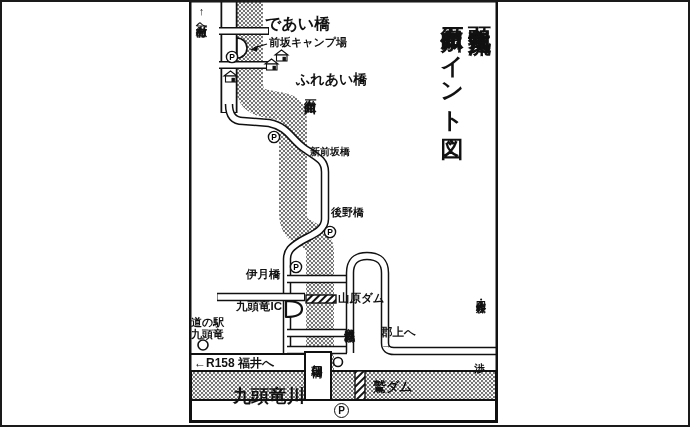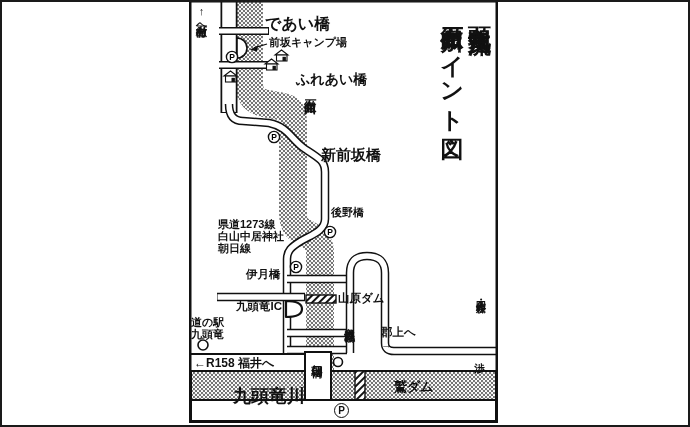--- a/index.html
+++ b/index.html
@@ -166,29 +166,24 @@
     <div class="lbl v" style="left:6px;top:5px;font-size:11px;">↑石徹白村へ</div>
 
     <div class="lbl" style="left:76px;top:16px;font-size:16px;">であい橋</div>
 
     <div class="lbl" style="left:80px;top:37px;font-size:11px;">前坂キャンプ場</div>
 
     <div class="lbl" style="left:80px;top:72px;font-size:14px;margin-left:27px;">ふれあい橋</div>
 
     <div class="lbl v" style="left:114px;top:89px;font-size:12.5px;letter-spacing:1px;">石徹白川</div>
 
-    <div class="lbl" style="left:132px;top:147px;font-size:15px;">新前坂橋</div>
+    <div class="lbl" style="left:121px;top:147px;font-size:10px;">新前坂橋</div>
 
     <div class="lbl" style="left:142px;top:207px;font-size:11px;">後野橋</div>
 
-    <div class="lbl" style="left:29px;top:219px;font-size:11px;line-height:11.8px;">
-      <div>県道1273線</div>
-      <div>白山中居神社</div>
-      <div>朝日線</div>
-    </div>
 
     <div class="lbl" style="left:57px;top:268px;font-size:11.5px;font-family:Liberation Serif, serif;">伊月橋</div>
 
     <div class="lbl" style="left:47px;top:300px;font-size:11.5px;text-align:right;">九頭竜IC</div>
 
     <div class="lbl" style="left:149px;top:292px;font-size:11.5px;">山原ダム</div>
 
     <div class="lbl" style="left:2px;top:317px;font-size:11px;line-height:11.8px;">
       <div>道の駅</div>
       <div>九頭竜</div>
@@ -203,20 +198,20 @@
 
     <div class="lbl v" style="left:286px;top:293px;font-size:10px;letter-spacing:0.5px;">作図・松森</div>
     <div class="lbl v" style="left:285px;top:354px;font-size:10.5px;">渉</div>
 
     <div class="lbl" style="left:5px;top:357px;font-size:12px;">←R158 福井へ</div>
 
     <div class="lbl v" style="left:122px;top:356px;font-size:11.5px;letter-spacing:1px;">朝日橋</div>
 
     <div class="lbl" style="left:44px;top:379px;font-size:18px;margin-top:8px;">九頭竜川</div>
 
-    <div class="lbl" style="left:184px;top:380px;font-size:13px;padding-left:21px;">鷲ダム</div>
+    <div class="lbl" style="left:184px;top:380px;font-size:13px;">鷲ダム</div>
 
     <div class="legendbar">
       <span class="pcirc">P</span>
     </div>
 
   </div>
 </div>
 
 </body></html>

